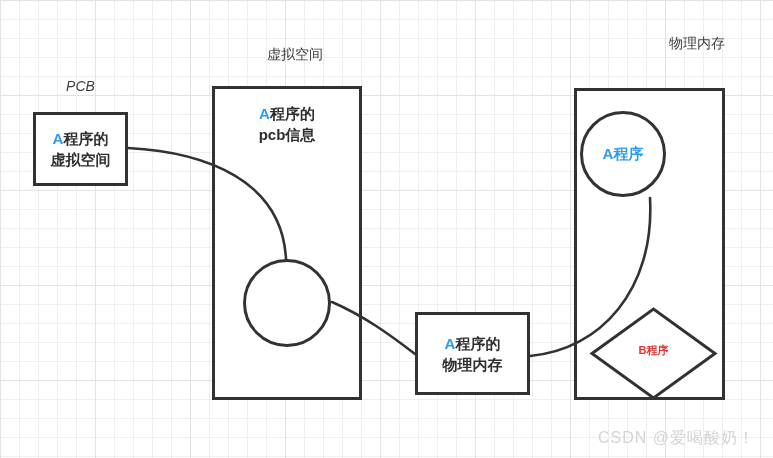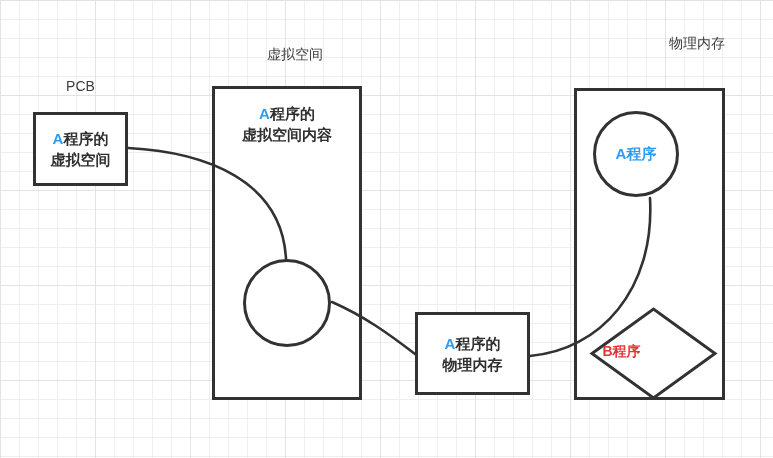--- a/index.html
+++ b/index.html
@@ -60,68 +60,68 @@
 
   .wires {
     position: absolute;
     left: 0; top: 0;
     width: 773px; height: 458px;
     pointer-events: none;
   }
 
   .diamond-label {
     position: absolute;
-    left: 560px; top: 343px;
+    left: 592px; top: 343px;
     width: 123px;
     text-align: center;
     font-weight: bold;
-    font-size: 14px;
+    font-size: 11px;
     color: #e23636;
   }
 
   .watermark {
     position: absolute;
     right: 18px; top: 428px;
     font-size: 16px;
     color: #d4d4d4;
     letter-spacing: 1px;
     white-space: nowrap;
   }
 
   
-  #label-pcb        { left: 33px;  top: 78px;  width: 95px;  }
+  #label-pcb        { left: 33px;  top: 78px;  width: 95px; font-style: italic;  }
   #label-vspace     { left: 220px; top: 46px;  width: 150px; }
   #label-pagetable  { left: 415px; top: 271px; width: 115px; }
   #label-memory     { left: 574px; top: 35px;  width: 151px; text-align: right; }
 
   #box-pcb       { left: 33px;  top: 112px; width: 95px;  height: 74px; }
   #box-vspace    { left: 212px; top: 86px;  width: 150px; height: 314px; }
   #box-pagetable { left: 415px; top: 312px; width: 115px; height: 83px; }
   #box-memory    { left: 574px; top: 88px;  width: 151px; height: 312px; }
 
   #circle-vspace { left: 243px; top: 259px; width: 88px; height: 88px; }
-  #circle-memory { left: 593px; top: 111px; width: 86px; height: 86px; }
+  #circle-memory { left: 580px; top: 111px; width: 86px; height: 86px; }
 </style>
 </head>
 <body>
 
 <div class="canvas">
 
   <div class="ext-label" id="label-pcb">PCB</div>
   <div class="ext-label" id="label-vspace">虚拟空间</div>
   <div class="ext-label" id="label-memory">物理内存</div>
 
   <div class="shape-box" id="box-pcb">
     <div><span class="accent-blue">A</span><span>程序的</span></div>
     <div>虚拟空间</div>
   </div>
 
   <div class="shape-box top-text" id="box-vspace">
     <div><span class="accent-blue">A</span><span>程序的</span></div>
-    <div>虚拟空间内容</div>
+    <div>pcb信息</div>
   </div>
 
   <div class="shape-box" id="box-pagetable">
     <div><span class="accent-blue">A</span><span>程序的</span></div>
     <div>物理内存</div>
   </div>
 
   <div class="shape-box" id="box-memory"></div>
 
   <div class="shape-circle" id="circle-vspace"></div>
@@ -132,14 +132,15 @@
 
   <svg class="wires" viewBox="0 0 773 458">
     <path d="M 128 148 C 205 152, 282 180, 286 259" fill="none" stroke="#323232" stroke-width="2.6" stroke-linecap="round"></path>
     <path d="M 332 302 C 364 316, 389 334, 415 354" fill="none" stroke="#323232" stroke-width="2.6" stroke-linecap="round"></path>
     <path d="M 530 356 C 600 350, 655 290, 650 198" fill="none" stroke="#323232" stroke-width="2.6" stroke-linecap="round"></path>
     <polygon points="592,353.5 653.5,309 715,353.5 653.5,398" fill="#ffffff" stroke="#323232" stroke-width="3"></polygon>
   </svg>
 
   <div class="diamond-label">B程序</div>
 
+  <div class="watermark">CSDN @爱喝酸奶！</div>
 
 </div>
 
 </body></html>

